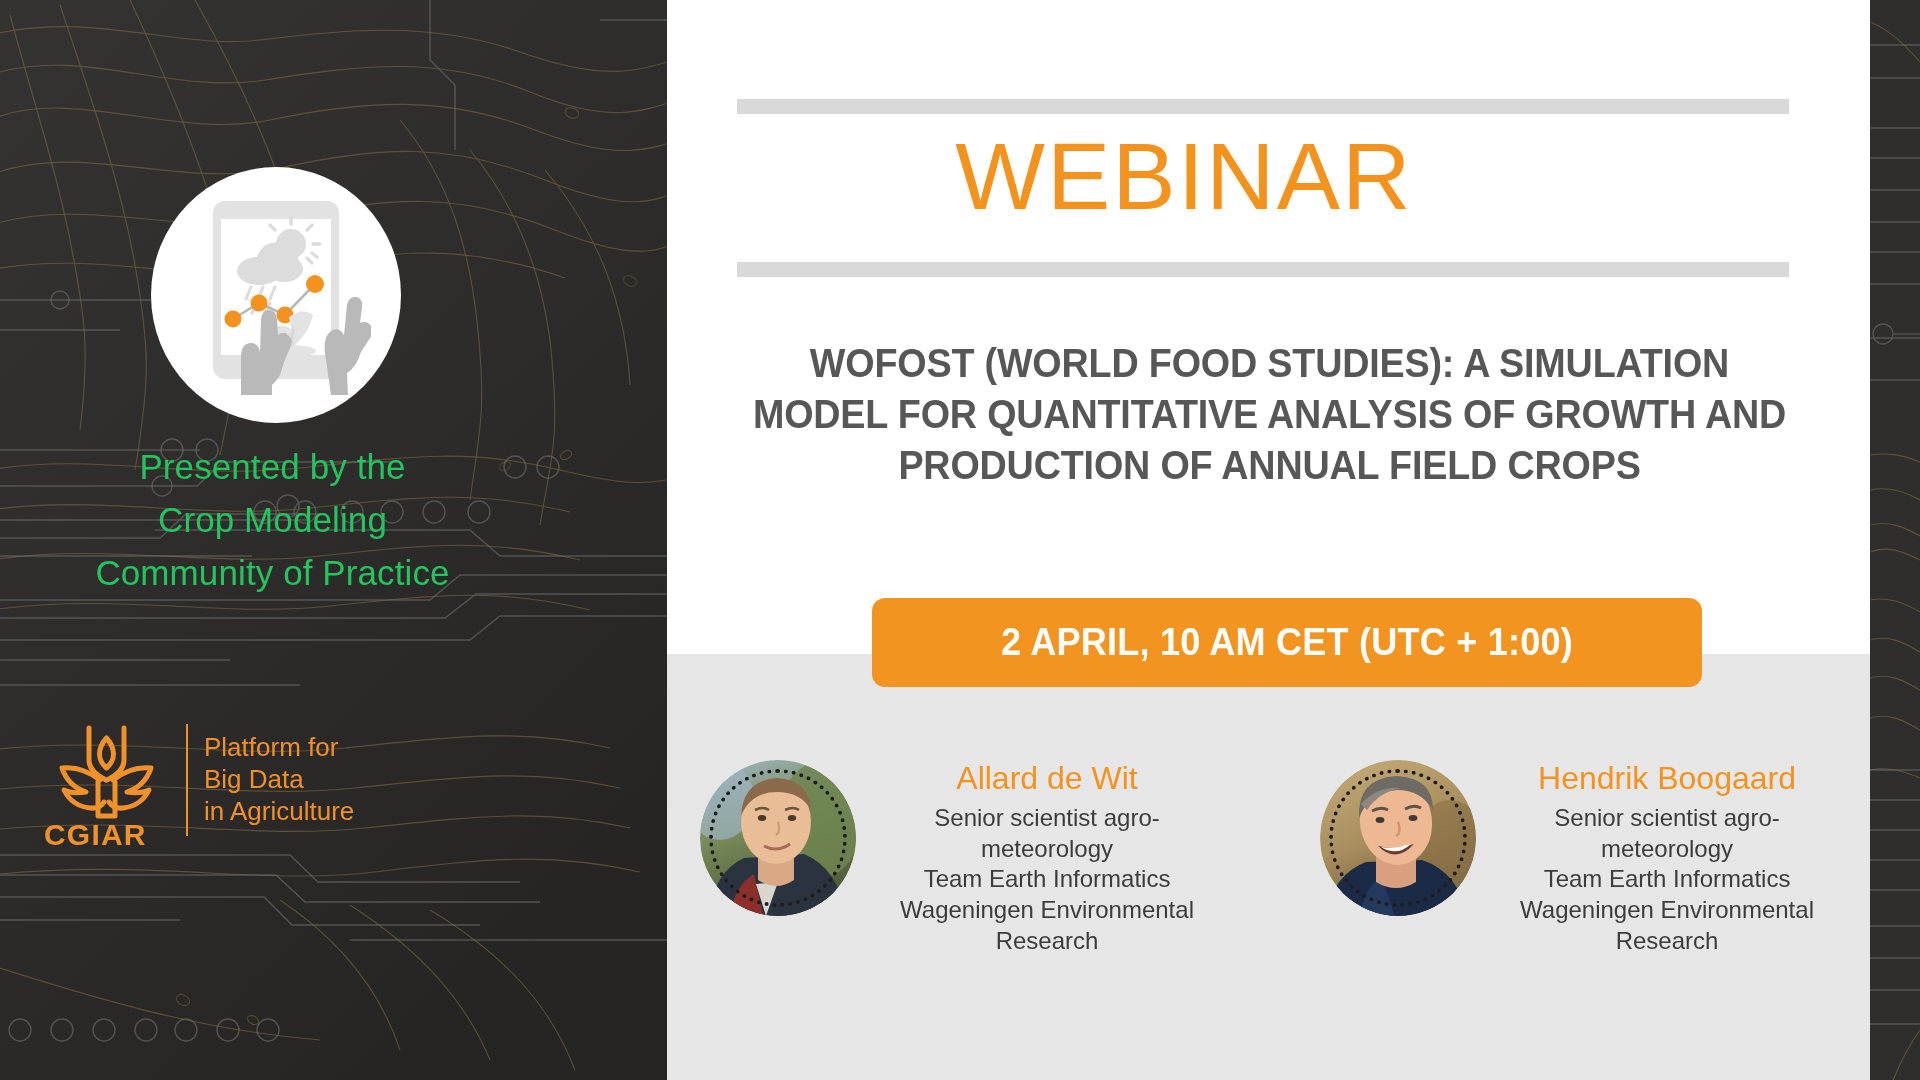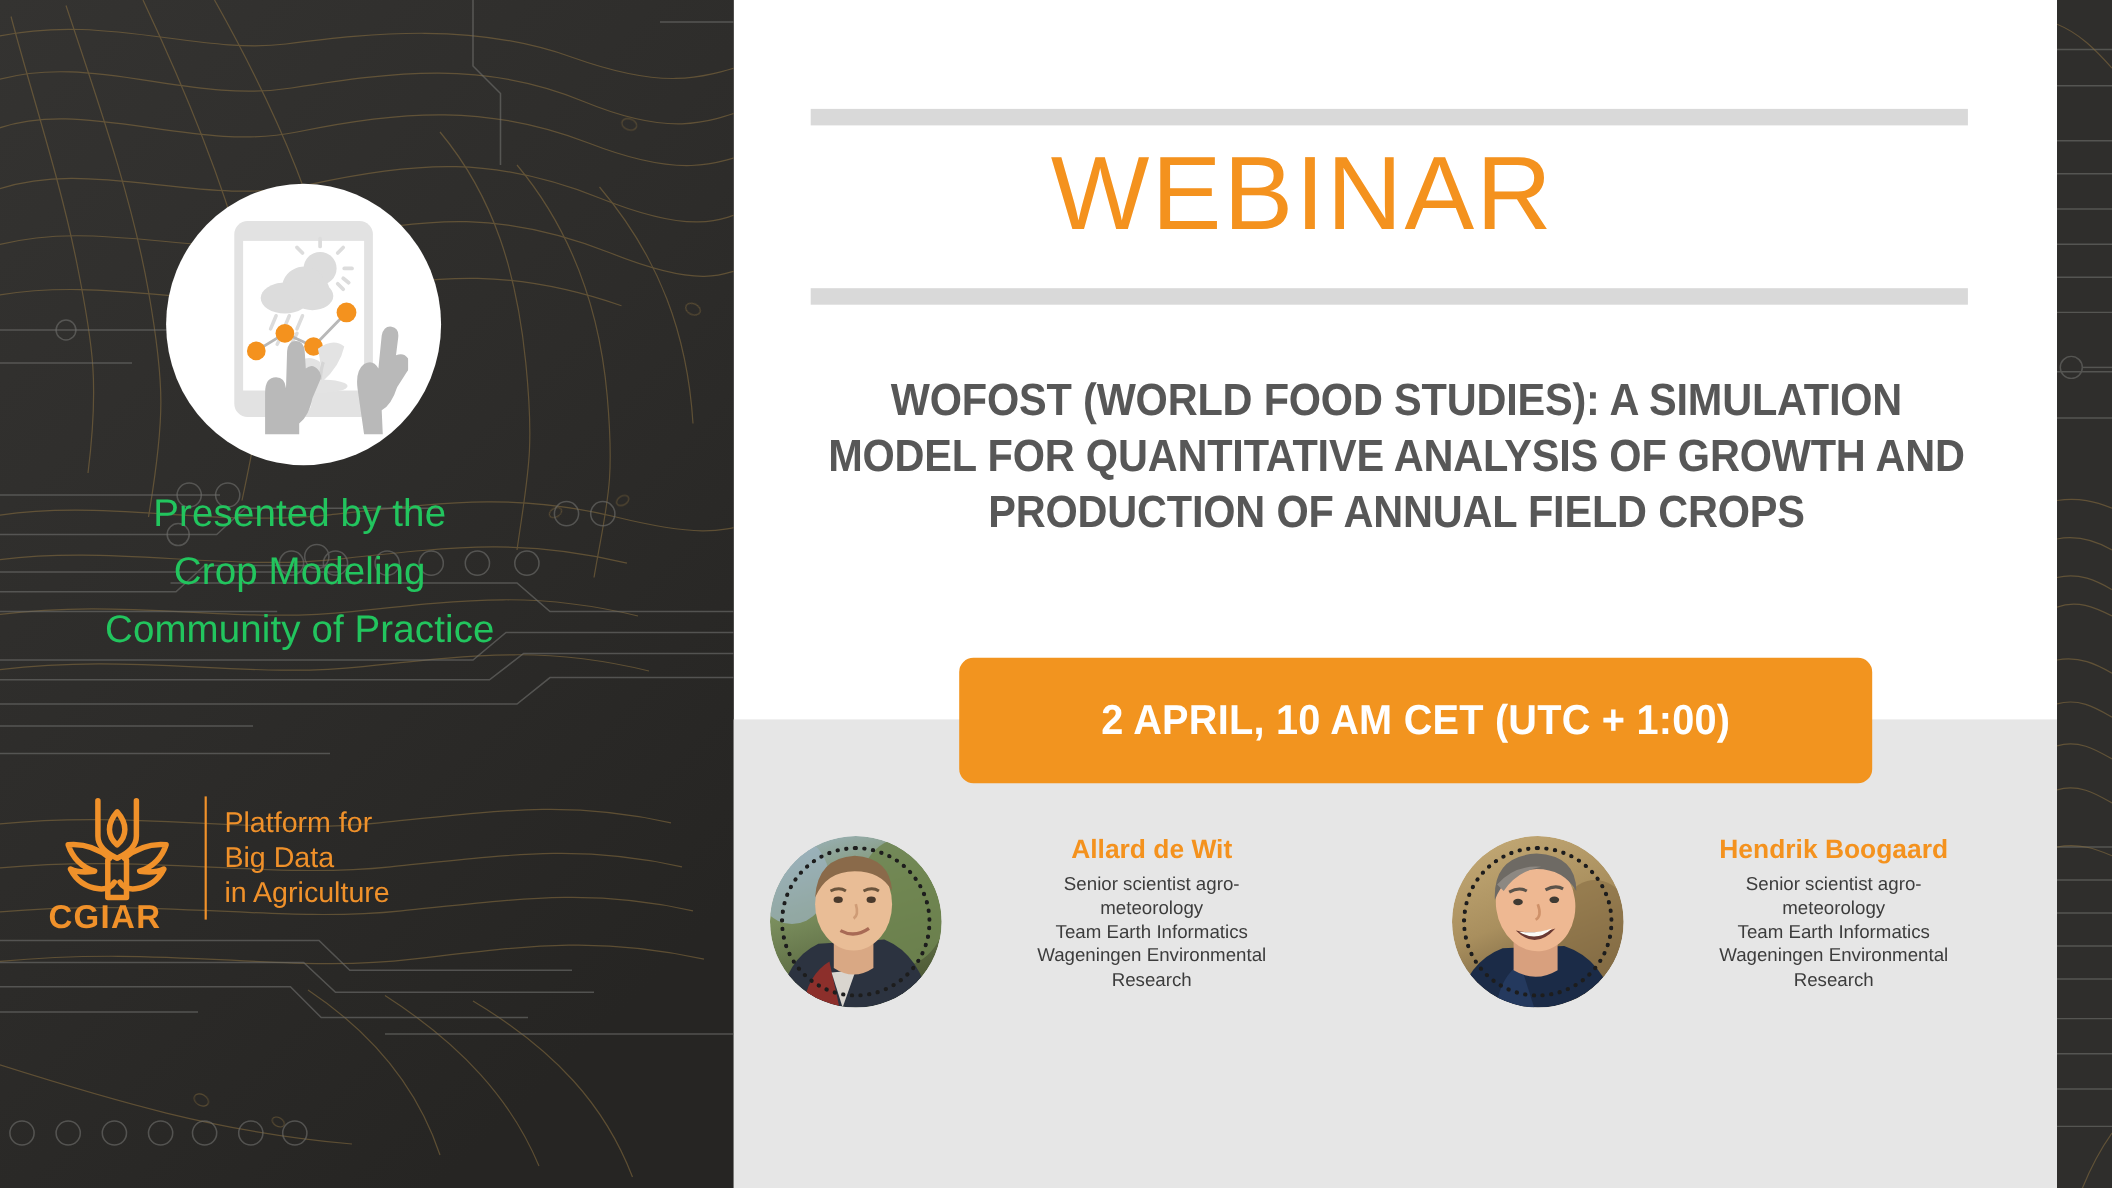--- a/index.html
+++ b/index.html
@@ -82,21 +82,21 @@
 
   .talk-title {
     position:absolute; left:697px; top:338px; width:1145px;
     text-align:center;
     color:#575757; font-size:41px; font-weight:bold;
     line-height:1.24; letter-spacing:-0.2px;
     transform:scaleX(0.92); transform-origin:center top;
   }
 
   .date-banner {
-    position:absolute; left:872px; top:598px; width:830px; height:114px;
+    position:absolute; left:872px; top:598px; width:830px; height:89px;
     background:#F2941F; border-radius:13px;
     display:flex; align-items:center; justify-content:center;
   }
   .date-banner .txt {
     color:#ffffff; font-size:38px; font-weight:bold;
     letter-spacing:0.2px; transform:scaleX(0.95);
   }
 
   
   .speakers {
@@ -110,25 +110,25 @@
     margin-top:10px;
   }
   .avatar-dots {
     position:absolute; left:9px; top:9px; width:138px; height:138px;
     border-radius:50%;
     border:4px dotted #1d1d1d;
     pointer-events:none;
   }
   .sp-text { flex:1; padding-left:18px; text-align:center; padding-top:8px; }
   .sp-name {
-    color:#F4921E; font-size:24px; font-weight:bold; line-height:1.25;
+    color:#F4921E; font-size:32px; font-weight:normal; line-height:1.25;
     margin-bottom:5px;
   }
   .sp-role {
-    color:#3c3c3c; font-size:17px; line-height:1.28; font-weight:400;
+    color:#3c3c3c; font-size:24px; line-height:1.28; font-weight:400;
     white-space:pre-line;
   }
 </style>
 </head>
 <body>
 
 <div id="slide">
 
   <div class="left-panel">
     <svg class="tex-svg" width="667" height="1080" viewBox="0 0 667 1080">

